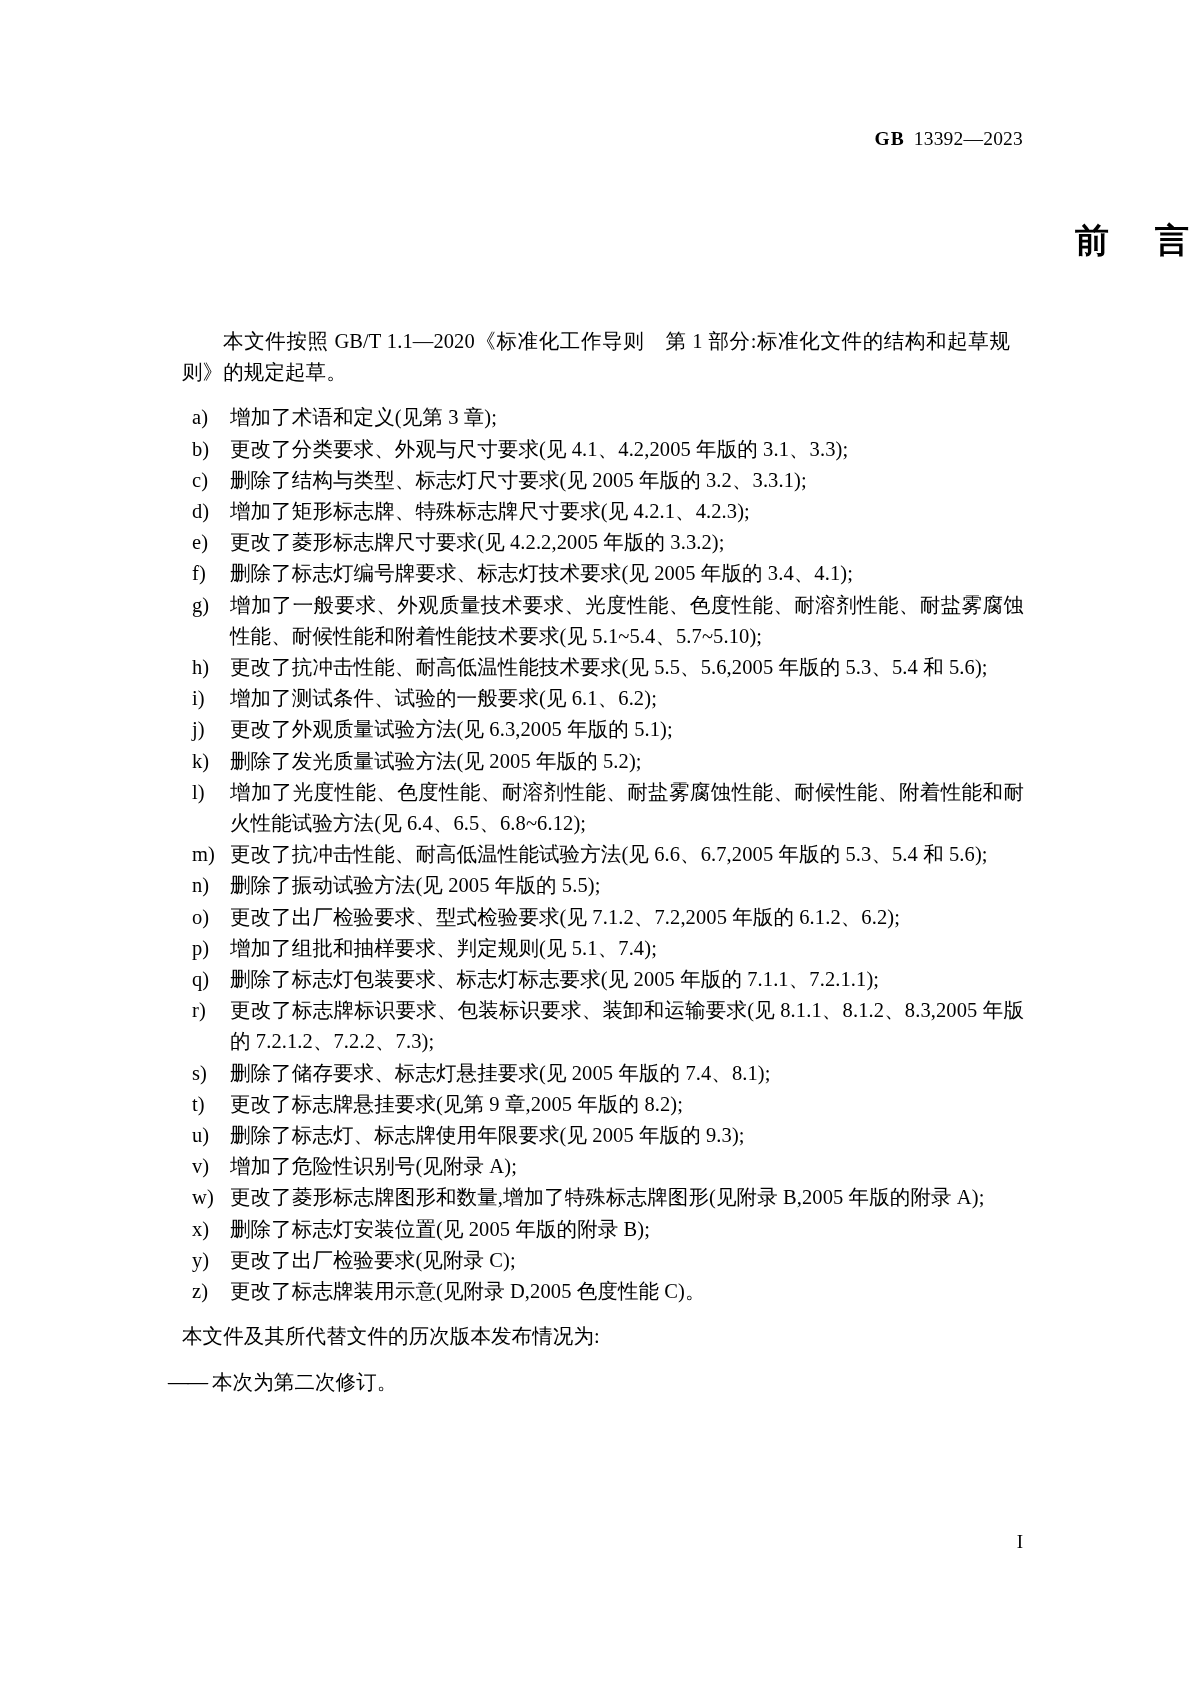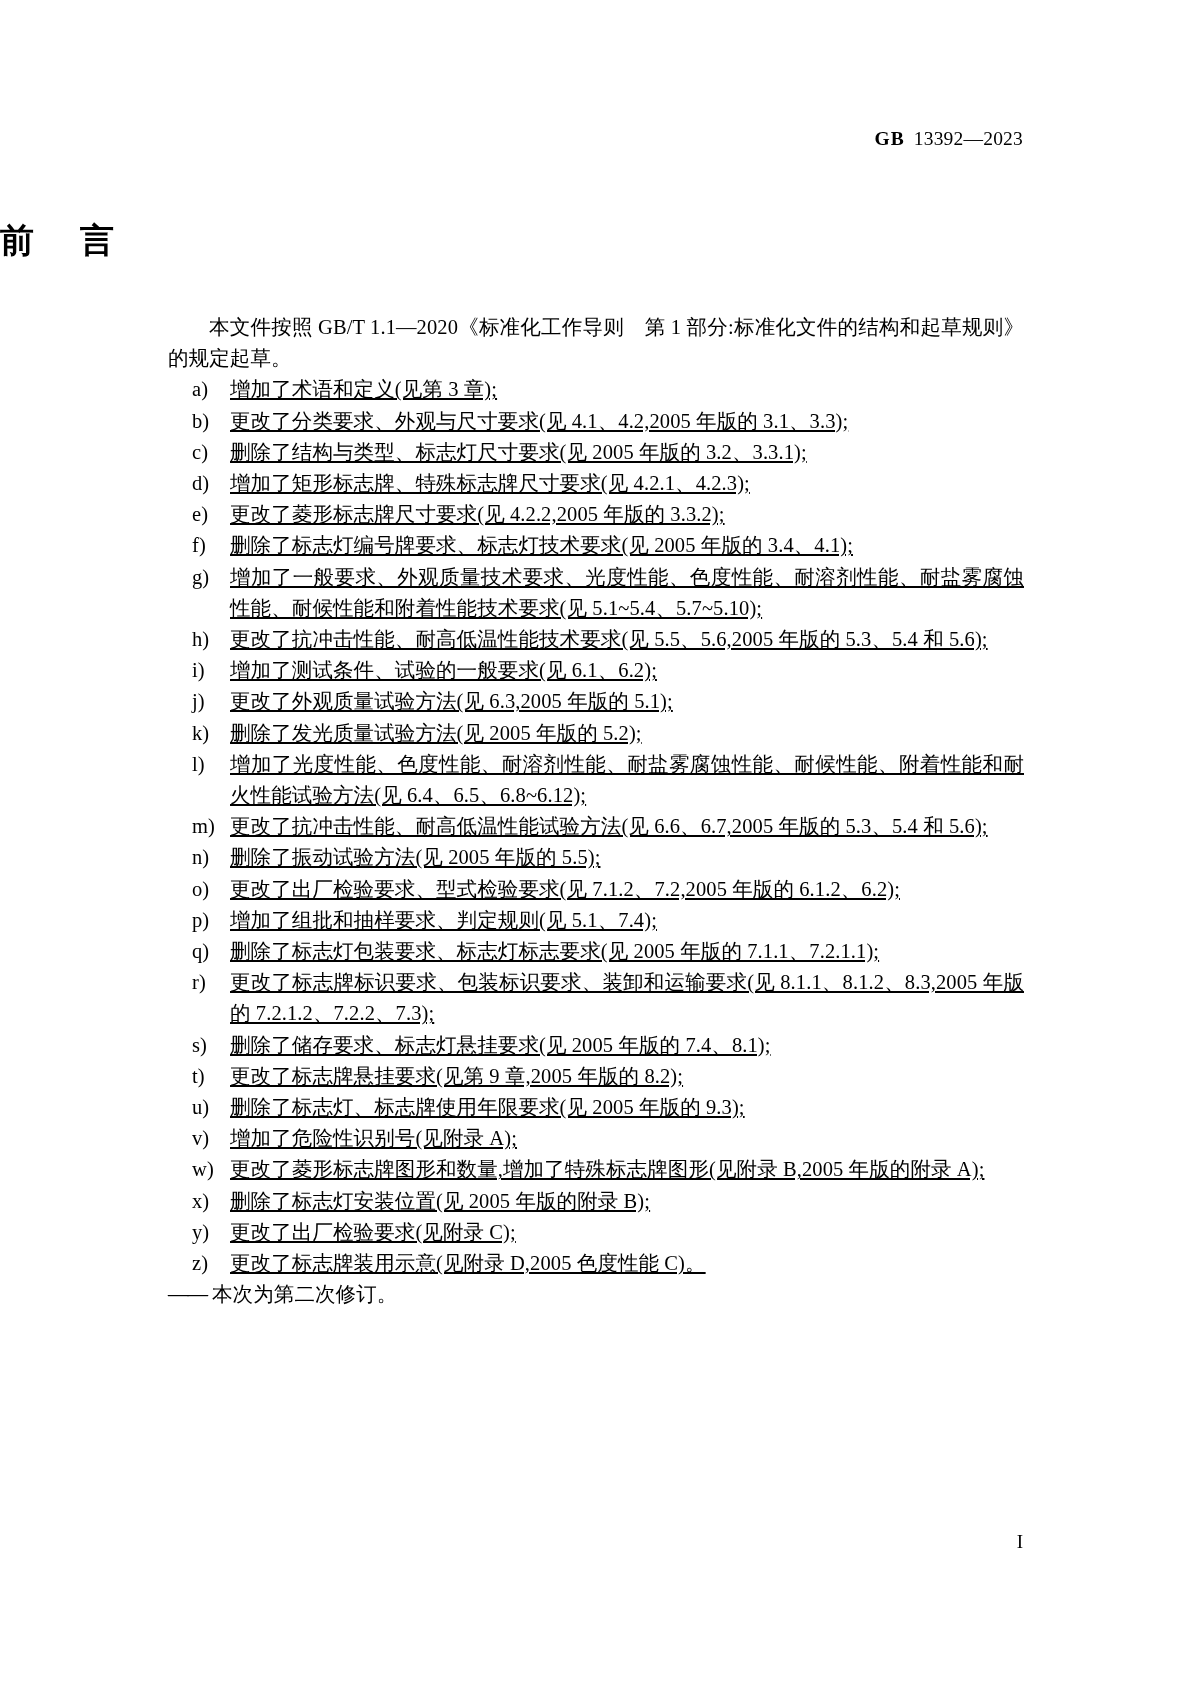--- a/index.html
+++ b/index.html
@@ -40,41 +40,41 @@
     margin-left: 9px;
     letter-spacing: 0.2px;
   }
 
   
   .doc-title {
     position: absolute;
     top: 218px;
     left: 0;
     width: 100%;
-    text-align: left;
+    text-align: right;
     font-size: 34px;
     font-weight: bold;
     font-family: "DejaVu Sans", "Liberation Sans", sans-serif;
     letter-spacing: 2px;
   }
   .doc-title .gap {
     display: inline-block;
     width: 44px;
   }
 
   
   .body-area {
     position: absolute;
     top: 312px;
     left: 168px;
     width: 856px;
   }
 
   p.para {
-    margin: 0;
+    margin: 14px;
     font-size: 20.5px;
     line-height: 31.2px;
     text-align: justify;
     text-justify: inter-ideograph;
     letter-spacing: 0.1px;
   }
   p.para.indent {
     text-indent: 2em;
   }
 
@@ -98,21 +98,20 @@
     left: 24px;
     top: 0;
     width: 40px;
     font-size: 20.5px;
     line-height: 31.2px;
     font-family: "Liberation Serif", "DejaVu Serif", serif;
     white-space: nowrap;
   }
   ul.alpha-list > li .item-text {
     display: block;
-    text-decoration: underline;
   }
 
   
   ul.dash-list {
     list-style: none;
     margin: 0;
     padding: 0;
   }
   ul.dash-list > li {
     position: relative;
@@ -258,20 +257,21 @@
       <li>
         <span class="marker">y)</span>
         <span class="item-text">更改了出厂检验要求(见附录 C);</span>
       </li>
       <li>
         <span class="marker">z)</span>
         <span class="item-text">更改了标志牌装用示意(见附录 D,2005 色度性能 C)。</span>
       </li>
     </ul>
 
+    <p class="para">本文件及其所代替文件的历次版本发布情况为:</p>
 
     <ul class="dash-list">
       <li>
         <span class="dash">——</span>
       </li>
       <li>
         <span class="dash">——</span>
         <span>本次为第二次修订。</span>
       </li>
     </ul>

